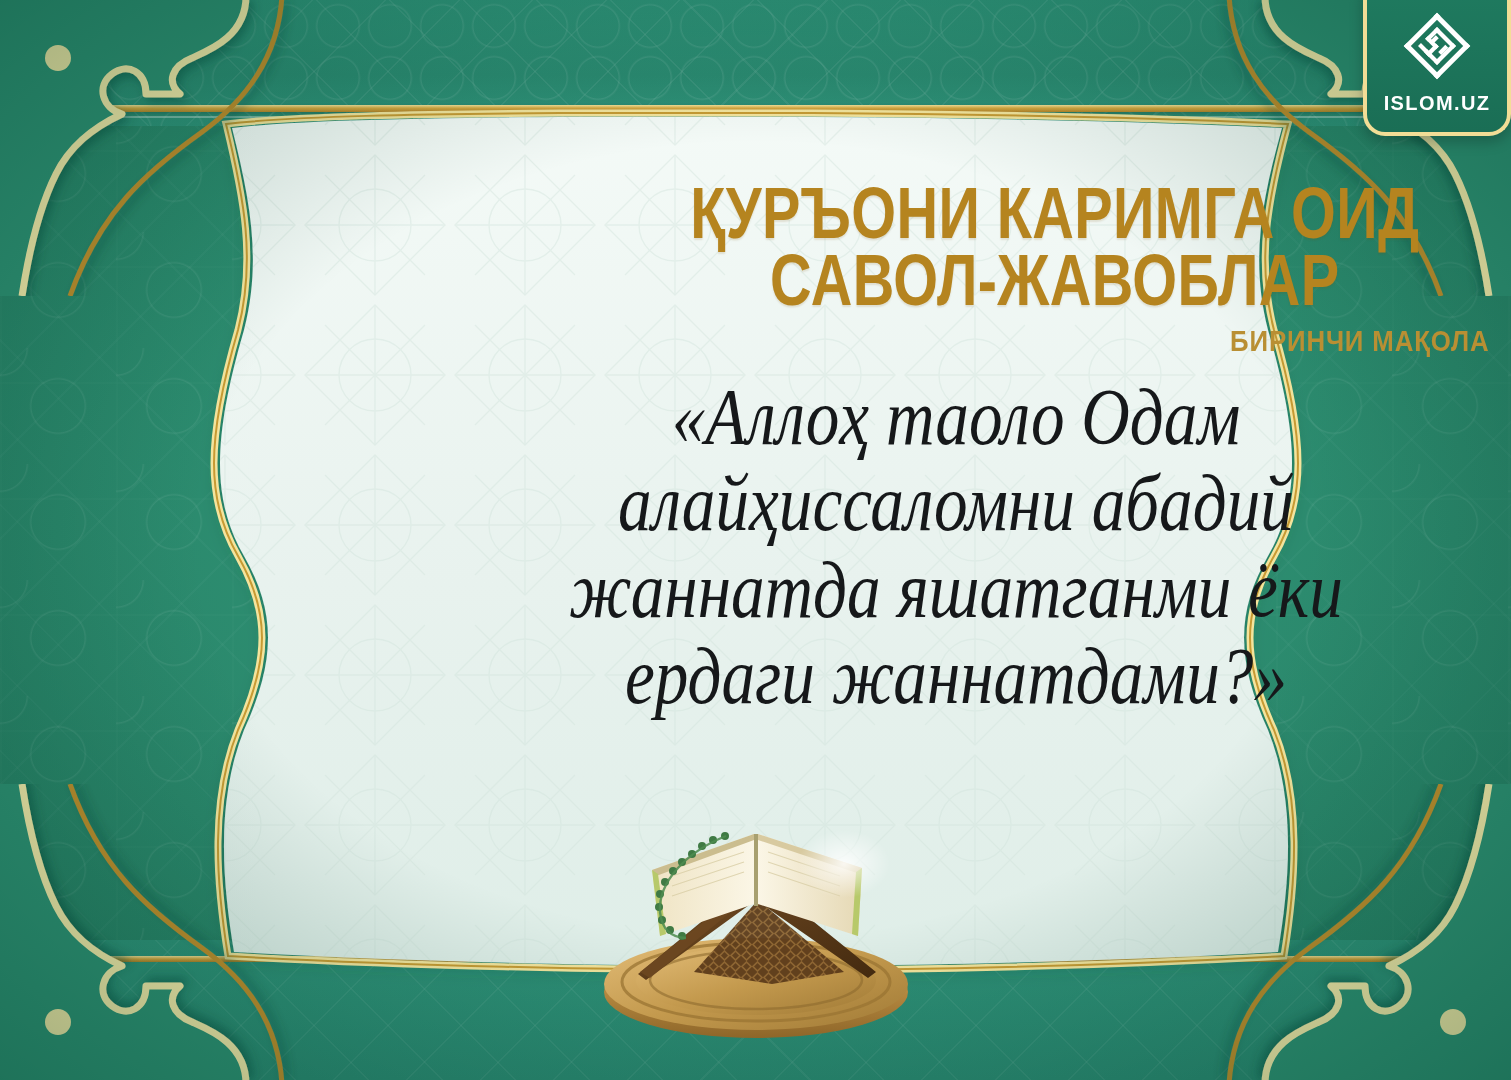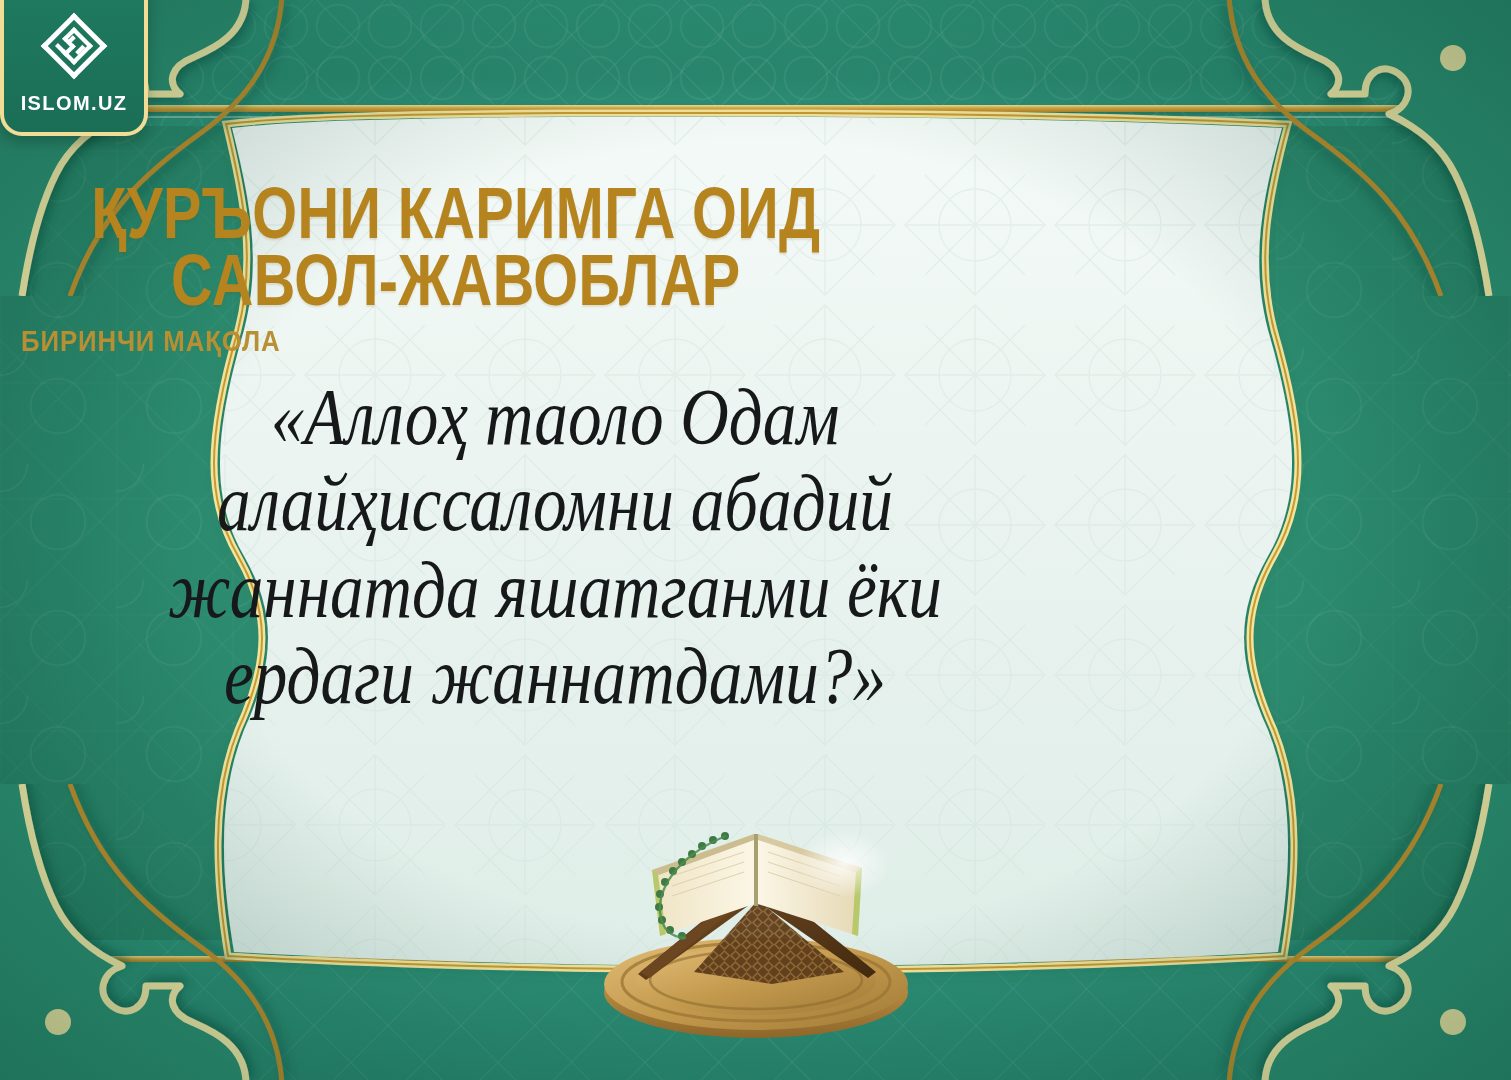--- a/index.html
+++ b/index.html
@@ -93,21 +93,21 @@
   .c-bl{left:-4px;bottom:-4px;transform:scaleY(-1);}
   .c-br{right:-4px;bottom:-4px;transform:scale(-1,-1);}
 
   
   .panel-wrap{position:absolute;left:0;top:0;width:1511px;height:1080px;}
   .panel-wrap svg{display:block;width:100%;height:100%;}
 
   
   .content{
     position:absolute;left:0;right:0;top:0;bottom:0;
-    display:flex;flex-direction:column;align-items:flex-start;
+    display:flex;flex-direction:column;align-items:flex-end;
   }
 
   
   .logo-badge{
     position:relative;
     width:148px;height:148px;
     margin-top:-12px;
     background:linear-gradient(180deg,#1f7a5f 0%,#1a6e55 100%);
     border:4px solid #f2dd96;
     border-top:none;

